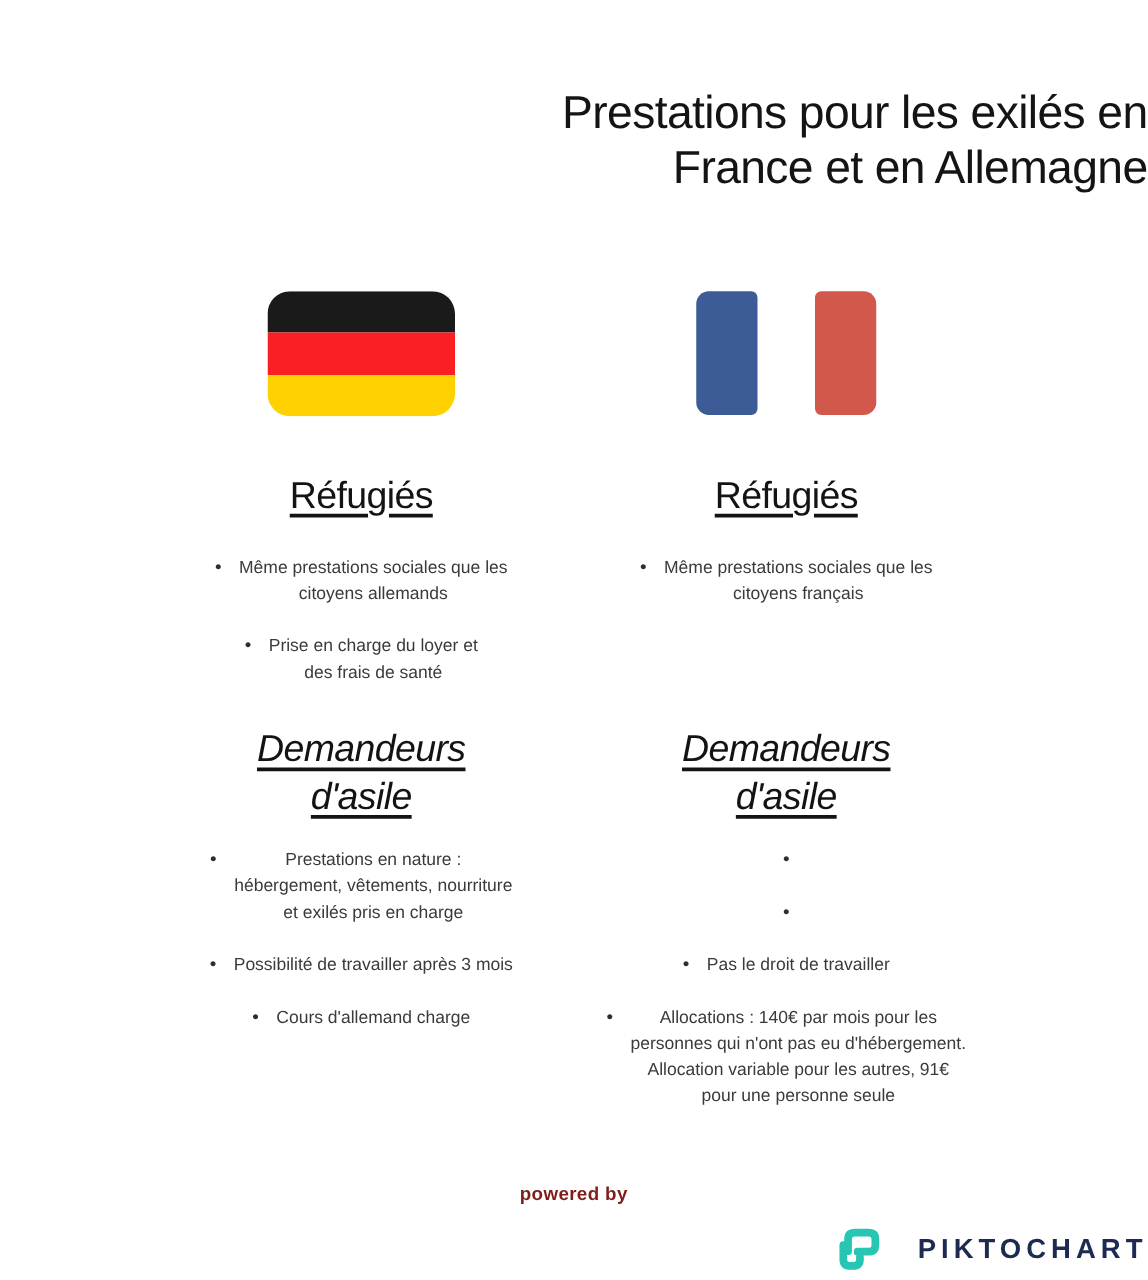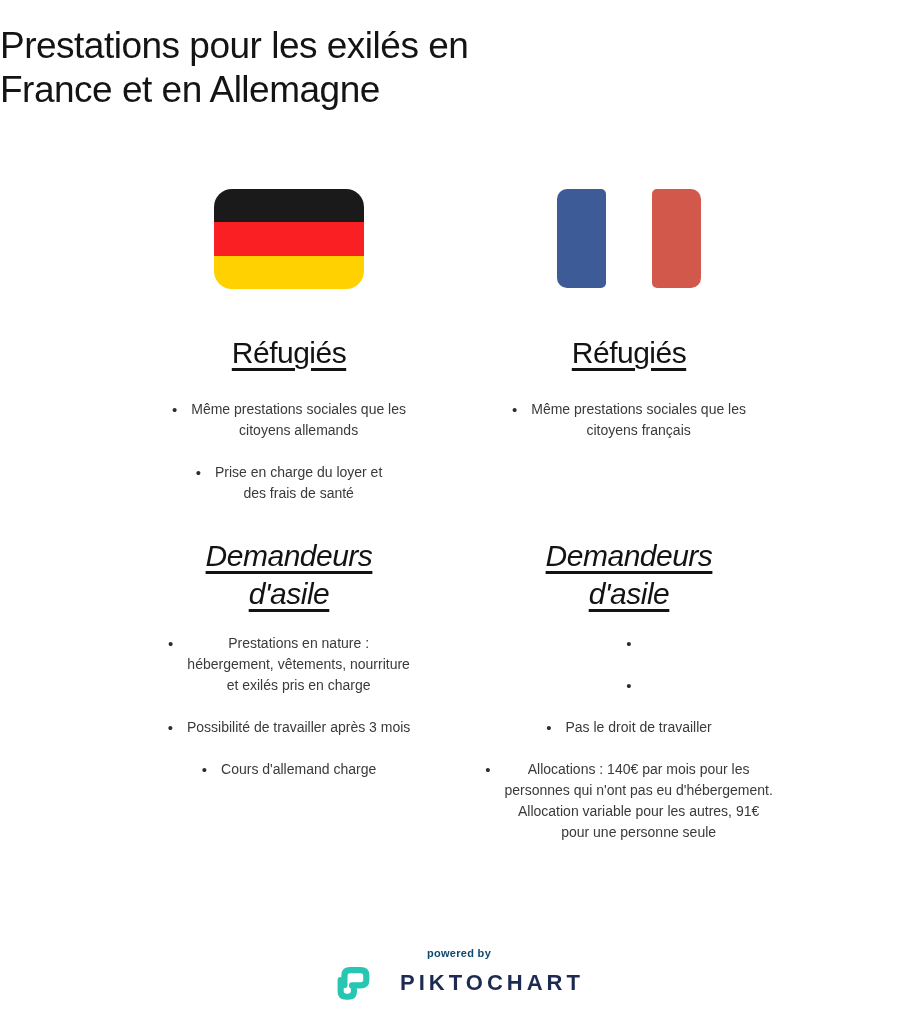--- a/index.html
+++ b/index.html
@@ -4,22 +4,22 @@
 <style>
   html,body{margin:0;padding:0;}
   body{
     width:918px;height:1024px;position:relative;
     background:#ffffff;overflow:hidden;
     font-family:"Liberation Sans", sans-serif;
     color:#3a3a3a;
   }
   
   .title{
-    padding-top:24px;
-    text-align:left;
+    padding-top:68px;
+    text-align:right;
     font-size:37px;line-height:44px;
     letter-spacing:-0.5px;
     color:#141414;
     white-space:pre-line;
   }
   
   .grid{
     margin-top:77px;
     display:grid;
     grid-template-columns:340px 340px;
@@ -57,24 +57,24 @@
   .bullet{
     flex:none;font-size:15px;line-height:21px;color:#2e2e2e;
   }
   .item-text{
     white-space:pre-line;text-align:center;
     font-size:14px;line-height:21px;color:#3a3a3a;
   }
   
   .footer{position:absolute;left:0;right:0;top:947px;text-align:center;}
   .powered{
-    font-size:11px;font-weight:bold;color:#0c4a6e;letter-spacing:0.3px;
+    font-size:15px;font-weight:bold;color:#7f1d1d;letter-spacing:0.3px;
   }
   .brand-row{
-    margin-top:5px;display:flex;justify-content:center;align-items:center;gap:28px;
+    margin-top:16px;display:flex;justify-content:flex-end;align-items:center;gap:28px;
     cursor:pointer;
   }
   .brand-text{
     font-size:22px;font-weight:bold;letter-spacing:4px;color:#1d2b52;
   }
 </style>
 </head>
 <body>
 
 <div class="title">Prestations pour les exilés en

